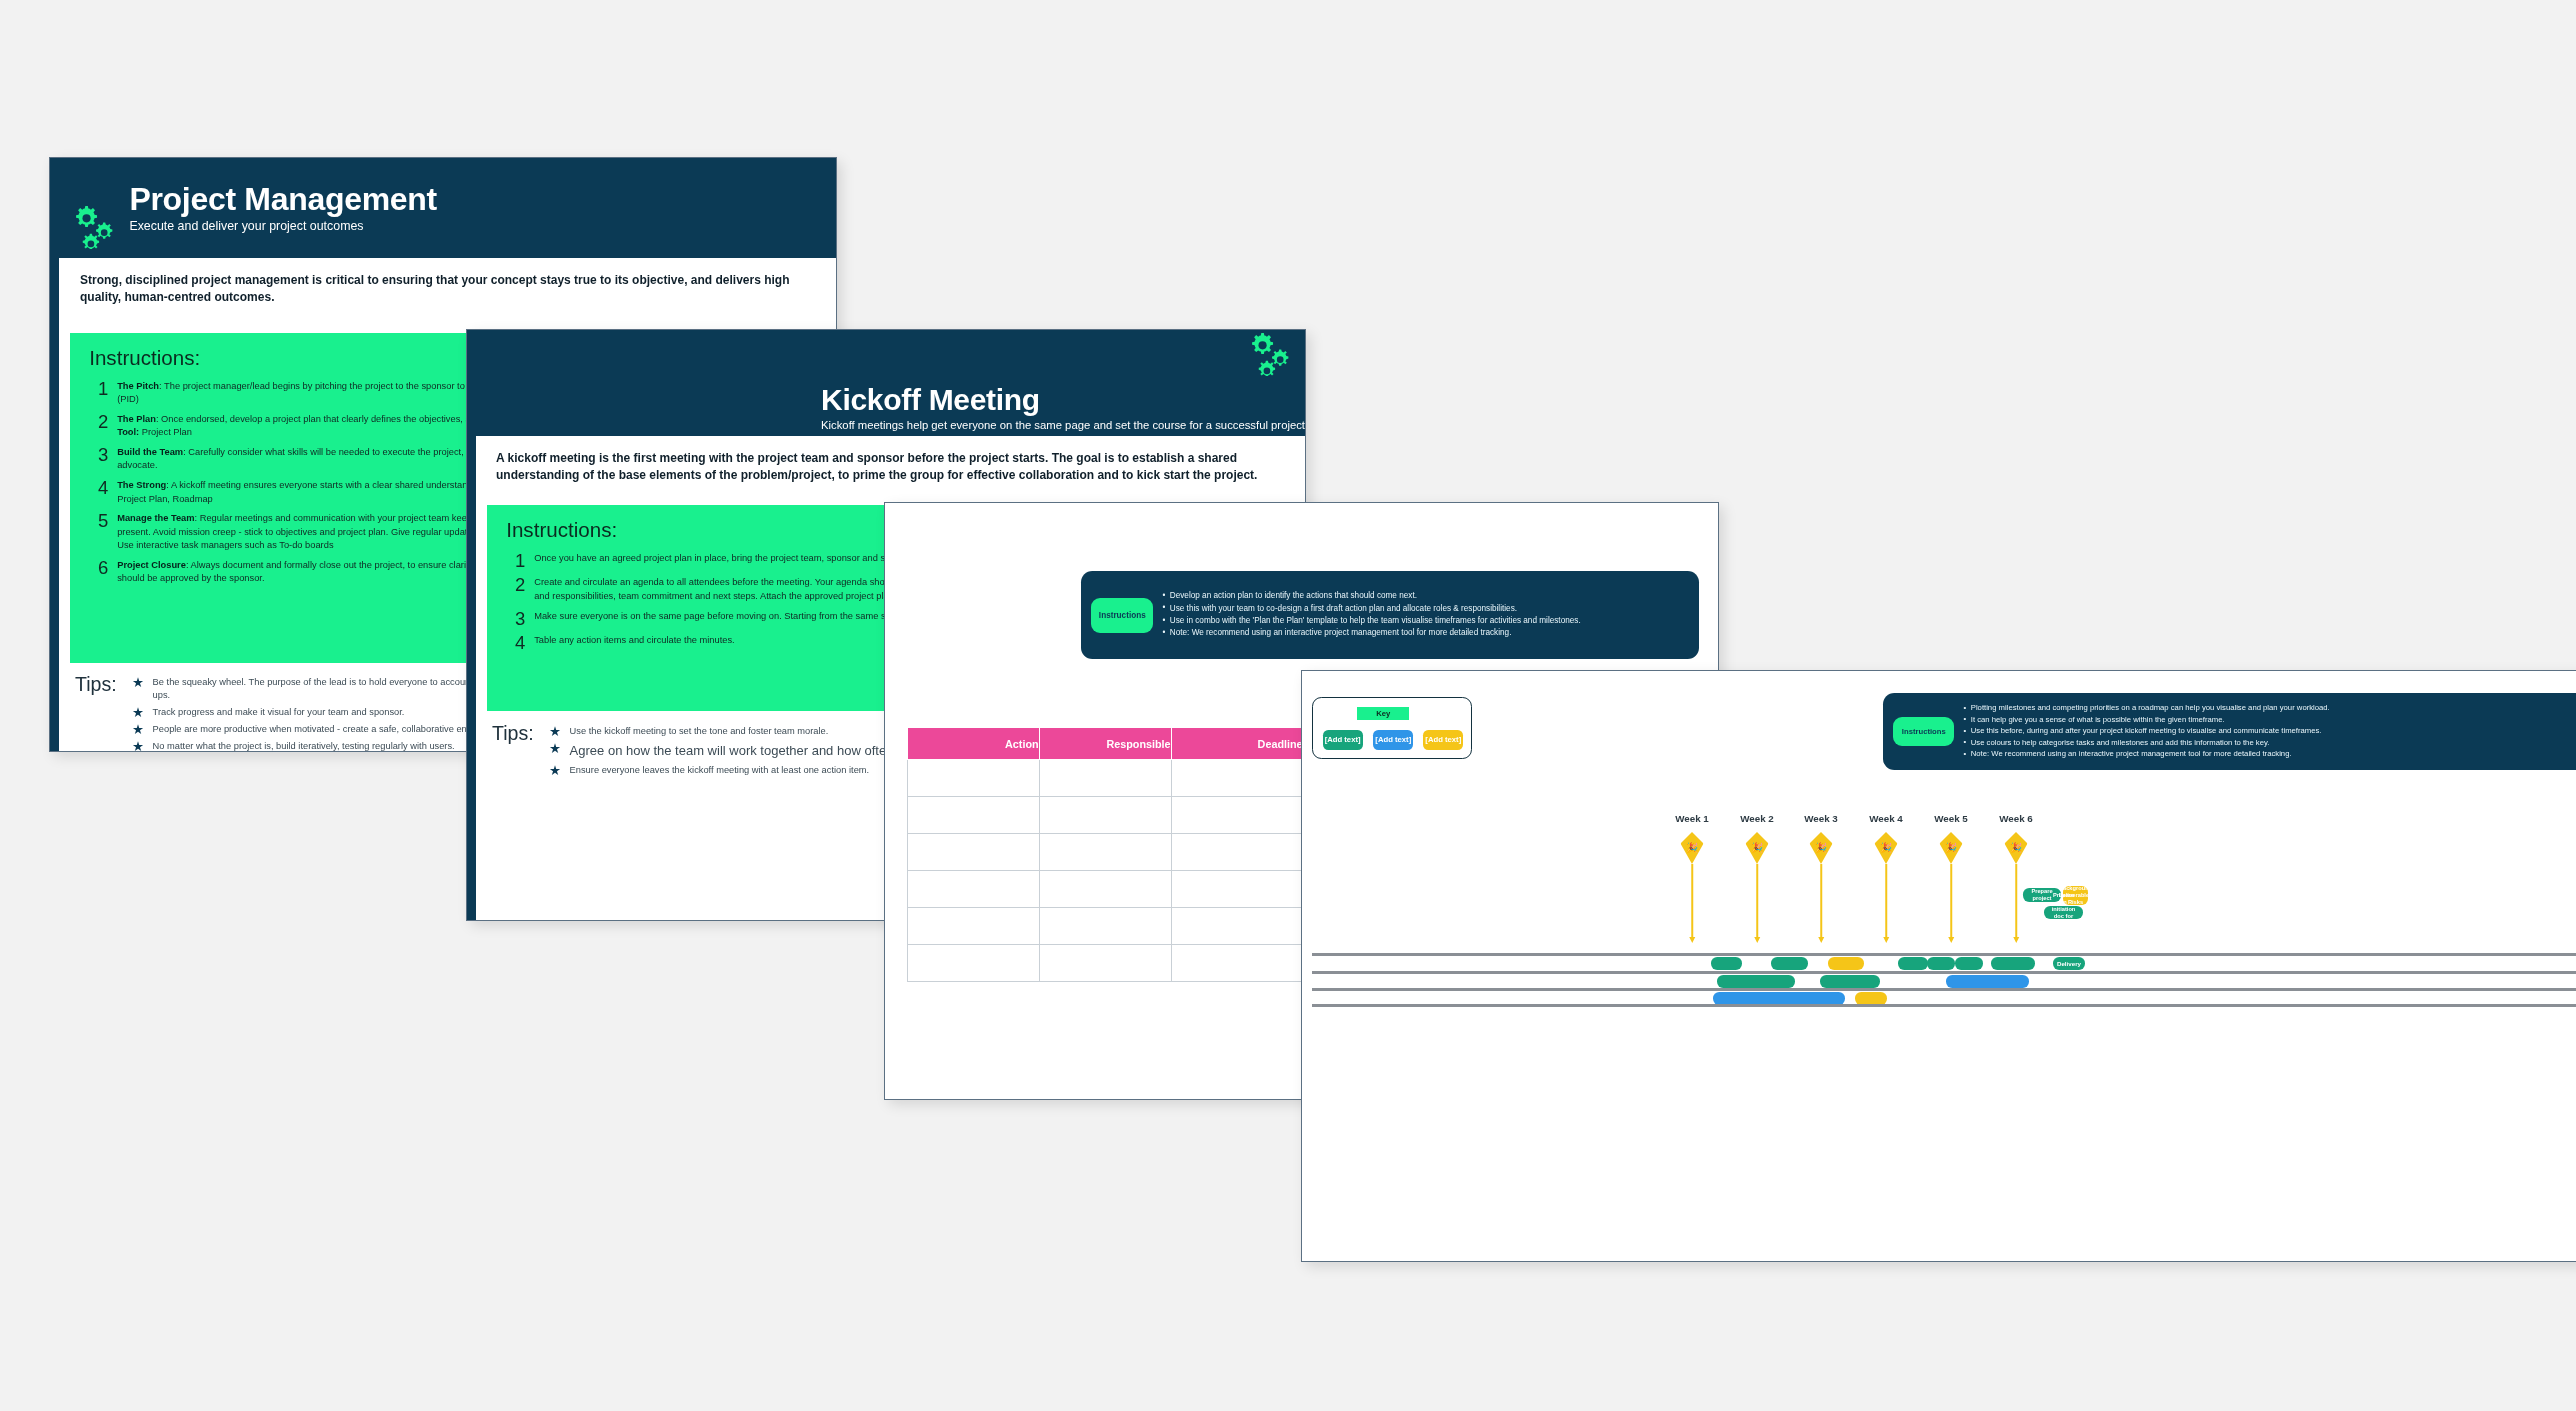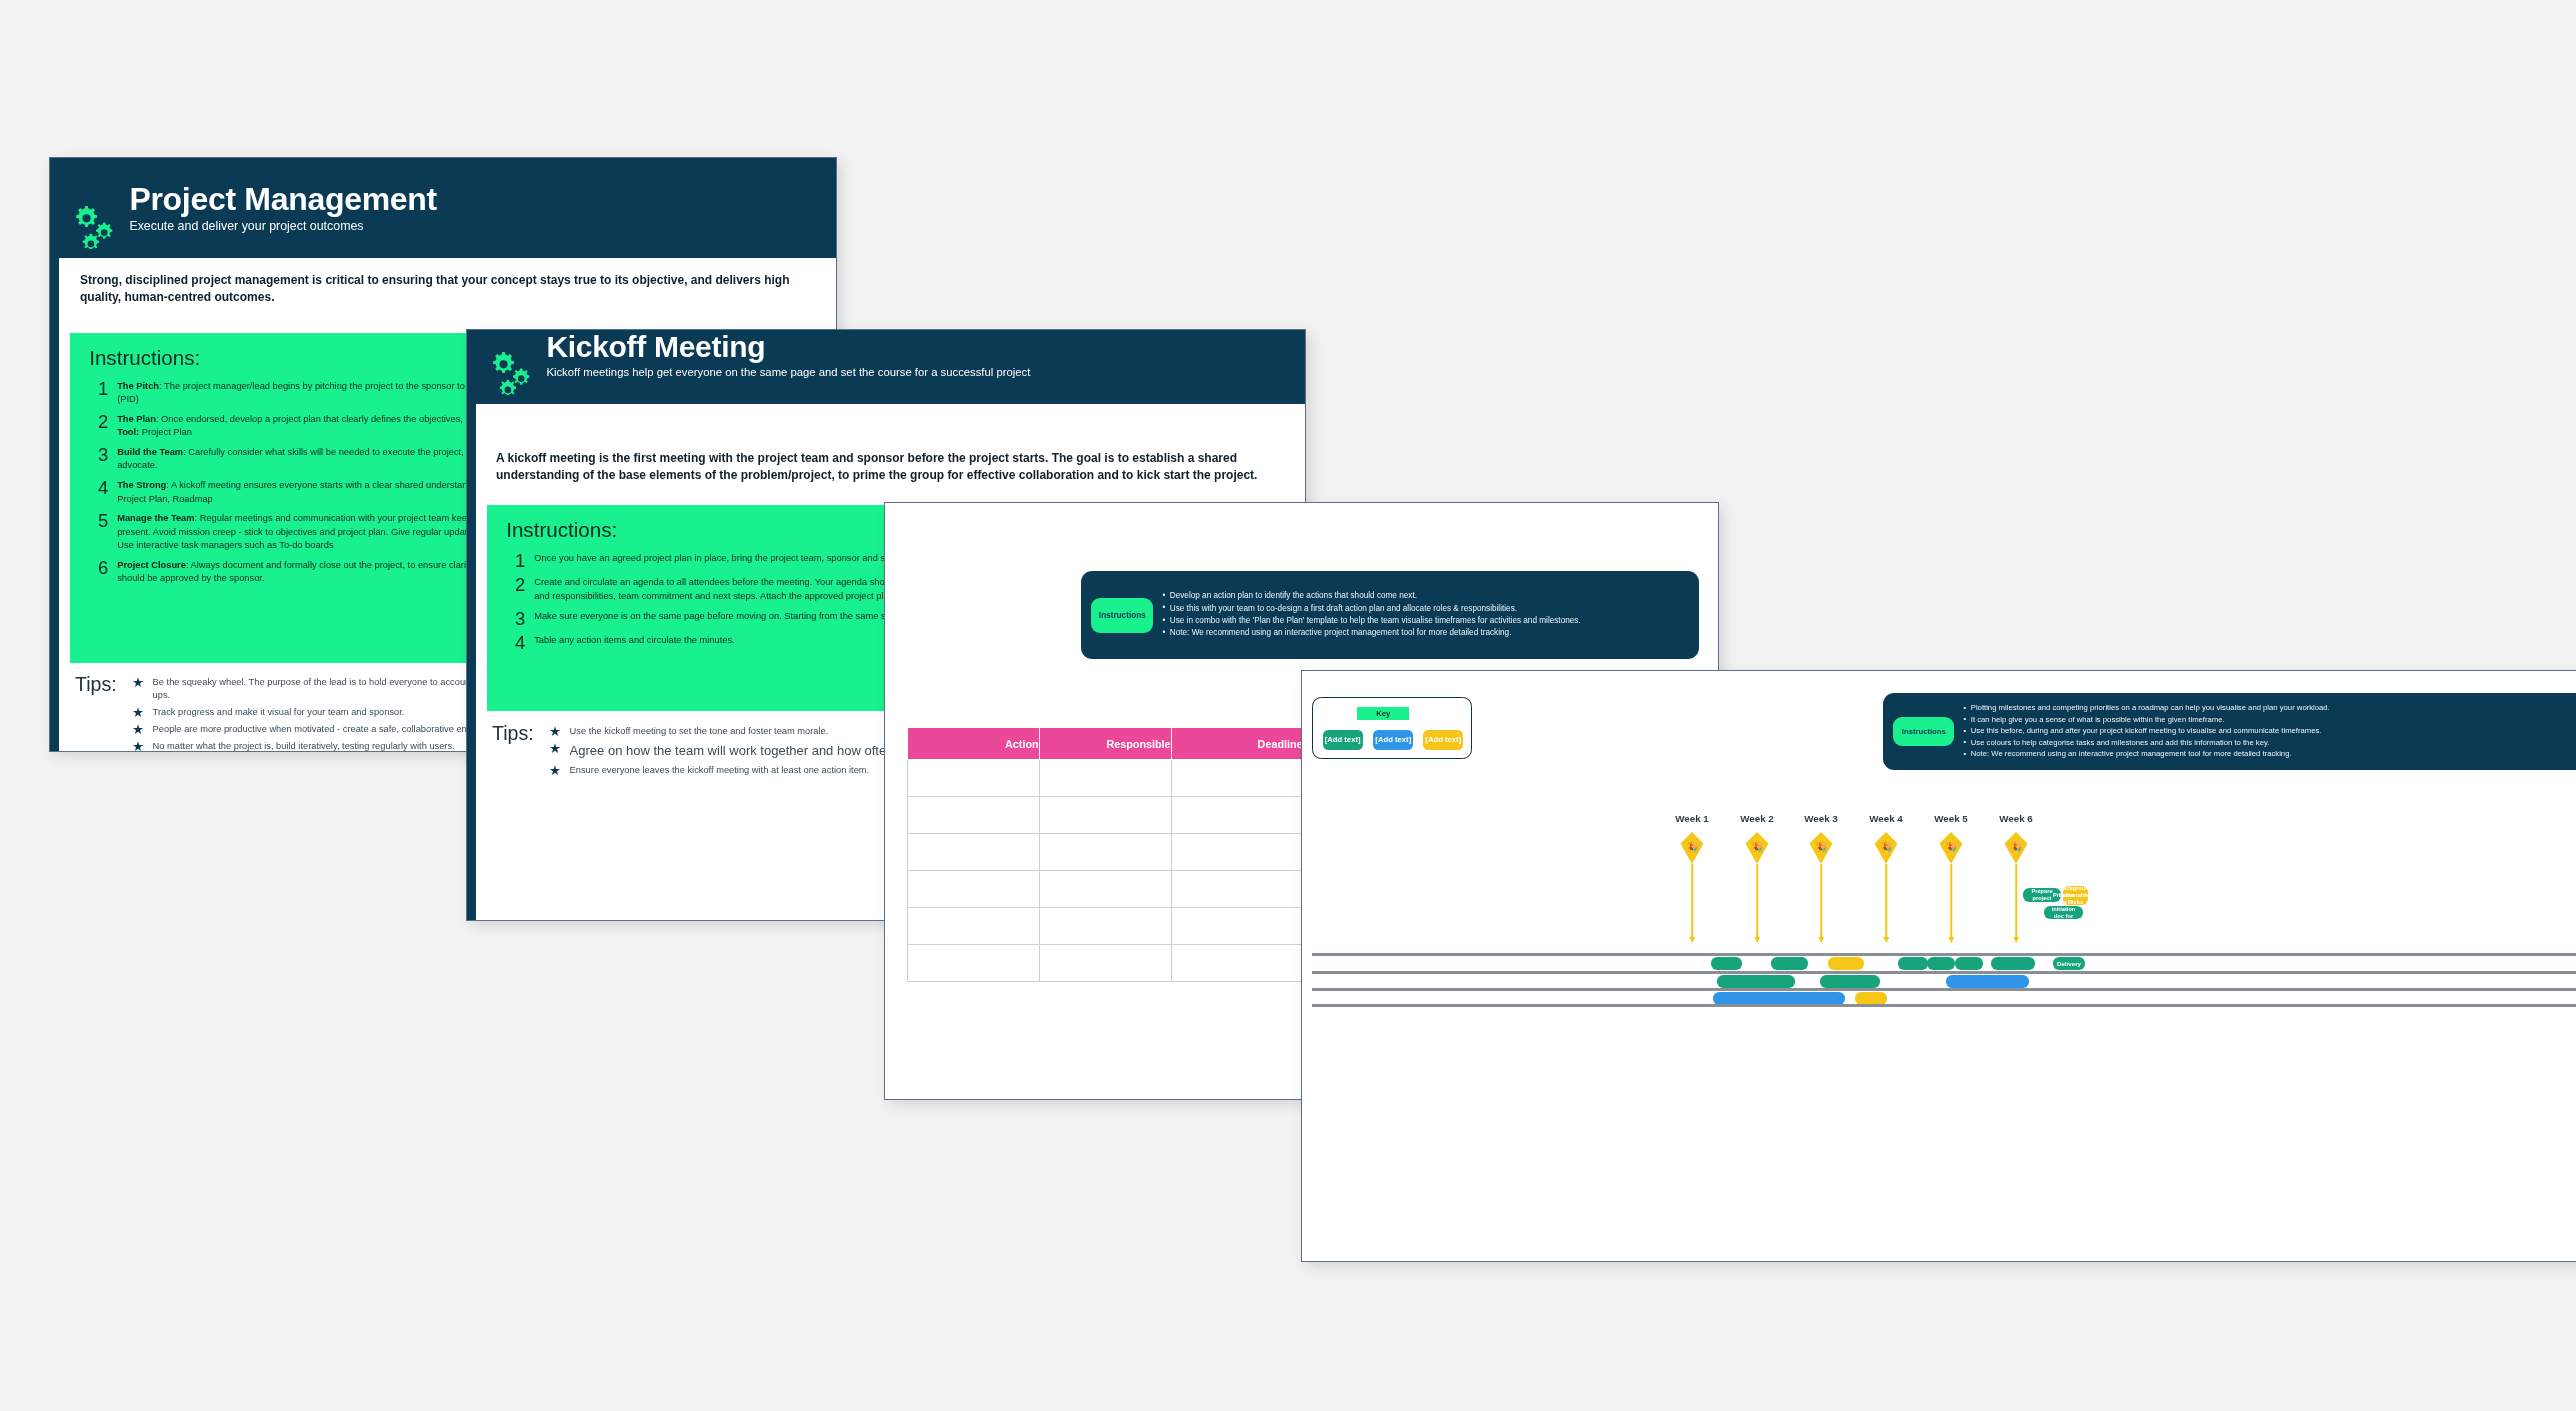--- a/index.html
+++ b/index.html
@@ -275,21 +275,21 @@
             <span class="star" style="font-size:13.4px;width:20.6px;">★</span>
             <span class="tip-text" style="font-size:9.3px;">No matter what the project is, build iteratively, testing regularly with users.</span>
           </li>
         </ul>
     </div>
   </div>
 
   <div class="card" style="left:466px; top:329px; width:840px; height:592px;">
     <div style="position:absolute;left:0;top:0;width:9.3px;height:100%;background:#0b3a55;"></div>
 
-    <div class="card-head" style="position:absolute;left:0;top:0;width:100%;height:74px;">
+    <div class="card-head" style="position:absolute;left:0;top:0;width:100%;height:106px;flex-direction:column;">
       <div class="gears">
         <svg width="42" height="46" viewBox="0 0 82 90">
           <g fill="#19f08e">
             <path d="M22 6 l5 0 1 5 a12 12 0 0 1 5 2 l4-3 4 4 -3 4 a12 12 0 0 1 2 5 l5 1 0 5 -5 1 a12 12 0 0 1-2 5 l3 4 -4 4 -4-3 a12 12 0 0 1-5 2 l-1 5 -5 0 -1-5 a12 12 0 0 1-5-2 l-4 3 -4-4 3-4 a12 12 0 0 1-2-5 l-5-1 0-5 5-1 a12 12 0 0 1 2-5 l-3-4 4-4 4 3 a12 12 0 0 1 5-2 z"></path>
             <circle cx="24.5" cy="30" r="8" fill="#0b3a55"></circle>
             <path d="M57 38 l4 0 1 4 a10 10 0 0 1 4 2 l3-3 3 3 -3 3 a10 10 0 0 1 2 4 l4 1 0 4 -4 1 a10 10 0 0 1-2 4 l3 3 -3 3 -3-3 a10 10 0 0 1-4 2 l-1 4 -4 0 -1-4 a10 10 0 0 1-4-2 l-3 3 -3-3 3-3 a10 10 0 0 1-2-4 l-4-1 0-4 4-1 a10 10 0 0 1 2-4 l-3-3 3-3 3 3 a10 10 0 0 1 4-2 z"></path>
             <circle cx="59" cy="58" r="6.5" fill="#0b3a55"></circle>
             <path d="M31 60 l4 0 1 4 a10 10 0 0 1 4 2 l3-3 3 3 -3 3 a10 10 0 0 1 2 4 l4 1 0 4 -4 1 a10 10 0 0 1-2 4 l3 3 -3 3 -3-3 a10 10 0 0 1-4 2 l-1 4 -4 0 -1-4 a10 10 0 0 1-4-2 l-3 3 -3-3 3-3 a10 10 0 0 1-2-4 l-4-1 0-4 4-1 a10 10 0 0 1 2-4 l-3-3 3-3 3 3 a10 10 0 0 1 4-2 z"></path>
             <circle cx="33" cy="80" r="6.5" fill="#0b3a55"></circle>
           </g>

